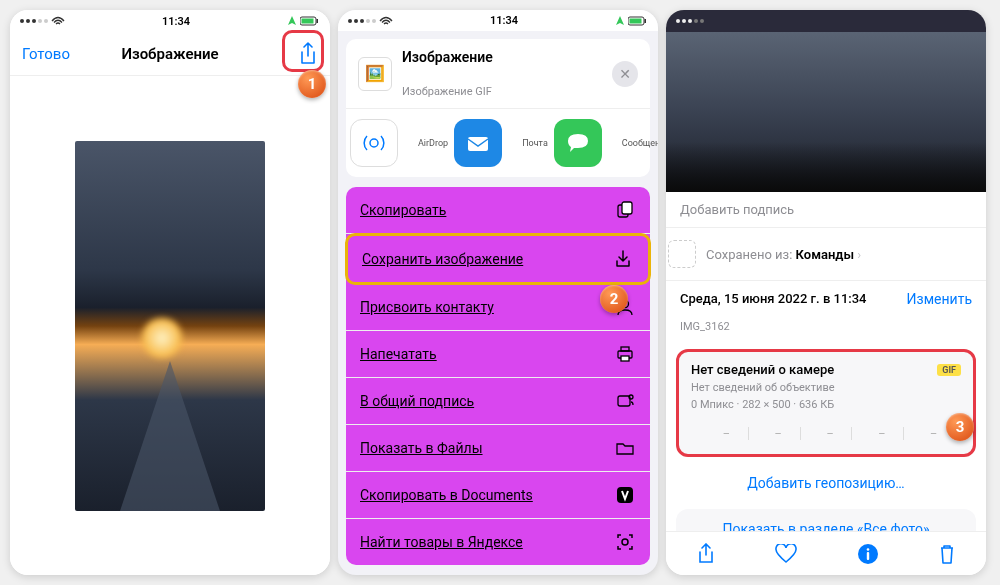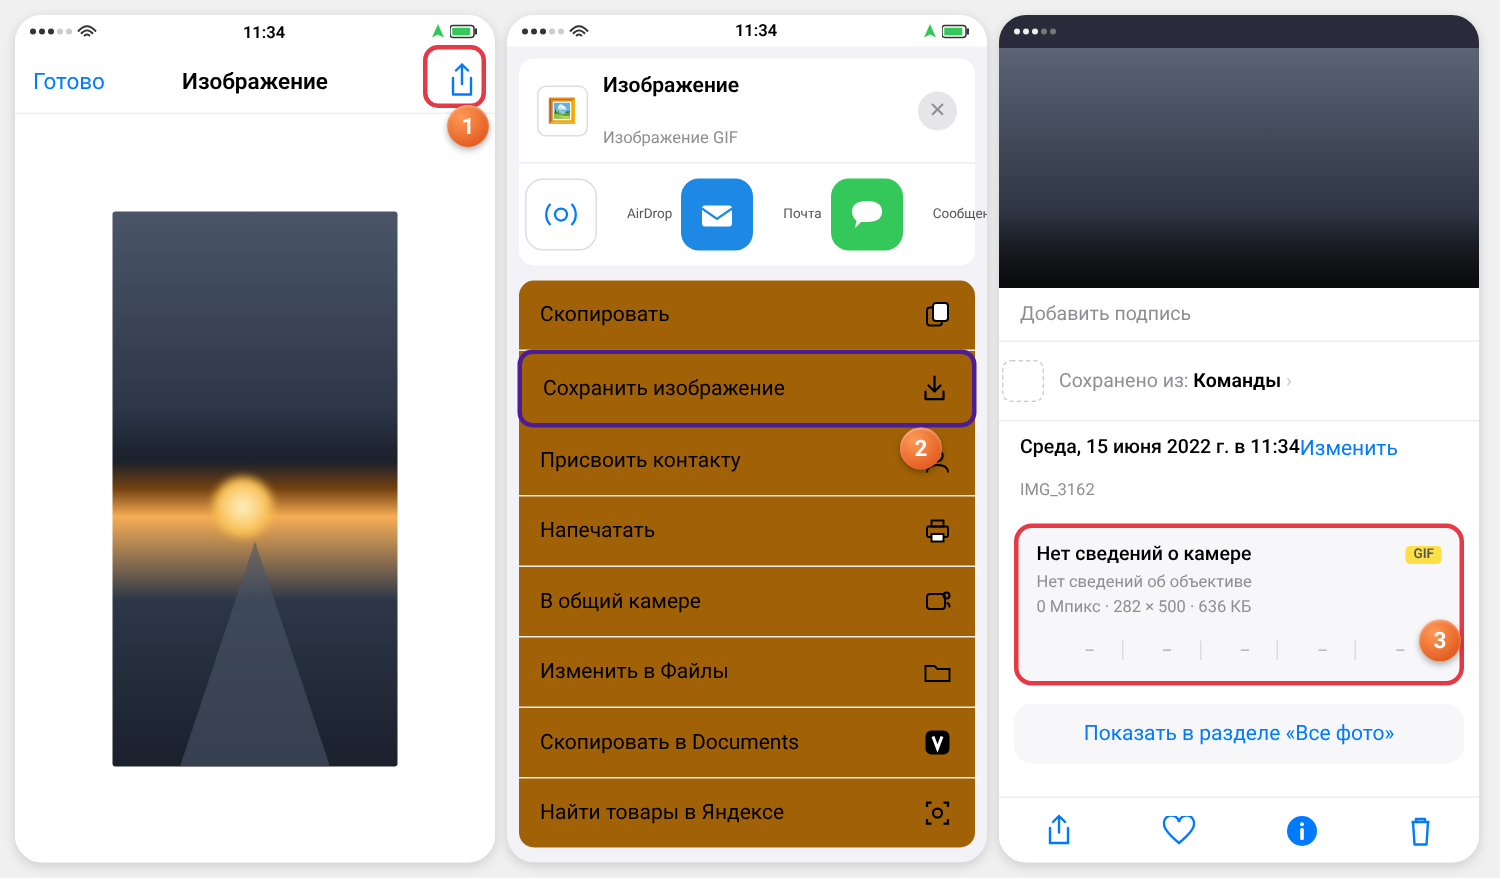--- a/index.html
+++ b/index.html
@@ -36,35 +36,35 @@
 .close-x { position: absolute; right: 12px; width: 26px; height: 26px; border-radius: 50%; background: #e5e5ea; display: flex; align-items: center; justify-content: center; color: #8e8e93; font-size: 14px; }
 .apps-row { background: #fff; margin: 0 8px; padding: 10px 4px; display: flex; gap: 6px; border-radius: 0 0 10px 10px; }
 .app { flex: 1; display: flex; flex-direction: row; align-items: center; gap: 20px; }
 .app-icon { width: 48px; height: 48px; border-radius: 12px; display: flex; align-items: center; justify-content: center; }
 .app-label { font-size: 9px; color: #555; text-align: right; }
 .ai-airdrop { background: #fff; border: 1px solid #ddd; }
 .ai-msg { background: #34c759; }
 .ai-mail { background: #1e88e5; }
 .ai-vk { background: #4a76a8; color: #fff; font-weight: 700; font-size: 16px; }
 .ai-tg { background: #fff; border: 1px solid #ddd; }
-.actions { background: #a16207; margin: 10px 8px; border-radius: 10px; }
+.actions { background: #d946ef; margin: 10px 8px; border-radius: 10px; text-decoration: underline; }
 .action { display: flex; align-items: center; justify-content: space-between; padding: 12px 14px; border-bottom: 1px solid #eee; font-size: 14px; }
 .action:last-child { border-bottom: none; }
 .action-icon { width: 22px; height: 22px; display: flex; align-items: center; justify-content: center; }
-.save-hl { border: 3px solid #4c1d95; border-radius: 10px; margin: -1px; }
+.save-hl { border: 3px solid #eab308; border-radius: 10px; margin: -1px; }
 
 
 .photo-top { height: 160px; background: linear-gradient(to bottom, #5a6474 0%, #3a4252 50%, #1a1e28 100%); position: relative; }
 .photo-top::after { content: ""; position: absolute; bottom: 0; left: 0; right: 0; height: 50px; background: linear-gradient(to top, #0a0a0a, transparent); }
 .caption-row { padding: 10px 14px; color: #8e8e93; font-size: 13px; border-bottom: 1px solid #eee; }
 .saved-row { padding: 12px 2px; display: flex; align-items: center; gap: 10px; border-bottom: 1px solid #eee; font-size: 13px; }
 .saved-icon { width: 28px; height: 28px; border: 1px dashed #ccc; border-radius: 6px; }
 .saved-text { color: #8e8e93; }
 .saved-text b { color: #000; font-weight: 600; }
-.date-row { padding: 10px 14px; display: flex; justify-content: flex-start; align-items: flex-start; }
+.date-row { padding: 10px 14px; display: flex; justify-content: space-between; align-items: flex-start; }
 .date-main { font-size: 13px; font-weight: 500; }
 .date-sub { font-size: 11px; color: #8e8e93; margin-top: 14px; }
 .edit-link { color: #007aff; font-size: 14px; }
 .info-box { margin: 6px 10px; border: 3px solid #e63946; border-radius: 12px; padding: 10px 12px; background: #f7f7f9; }
 .info-title { font-size: 13px; font-weight: 500; display: flex; justify-content: space-between; align-items: center; }
 .gif-badge { background: #fde047; color: #555; font-size: 9px; padding: 1px 5px; border-radius: 3px; font-weight: 600; }
 .info-line { font-size: 11px; color: #8e8e93; margin-top: 4px; }
 .dash-row { display: flex; justify-content: space-between; margin-top: 12px; padding: 4px 6px; font-size: 11px; color: #aaa; }
 .dash-row span { border-left: 1px solid #ddd; padding-left: 8px; flex: 1; text-align: center; }
 .dash-row span:first-child { border: none; }
@@ -219,31 +219,31 @@
         <span>Напечатать</span>
         <span class="action-icon">
           <svg width="20" height="20" viewBox="0 0 20 20">
             <rect x="3" y="7" width="14" height="7" rx="1" fill="none" stroke="#000" stroke-width="1.3"></rect>
             <rect x="6" y="3" width="8" height="4" fill="none" stroke="#000" stroke-width="1.3"></rect>
             <rect x="6" y="12" width="8" height="5" fill="#fff" stroke="#000" stroke-width="1.3"></rect>
           </svg>
         </span>
       </div>
     <div class="action">
-        <span>В общий камере</span>
+        <span>В общий подпись</span>
         <span class="action-icon">
           <svg width="20" height="20" viewBox="0 0 20 20">
             <rect x="3" y="5" width="12" height="10" rx="2" fill="none" stroke="#000" stroke-width="1.3"></rect>
             <circle cx="16" cy="6" r="2" fill="none" stroke="#000" stroke-width="1.3"></circle>
             <path d="M16 11 Q18 11 18 14" stroke="#000" stroke-width="1.3" fill="none"></path>
           </svg>
         </span>
       </div>
     <div class="action">
-        <span>Изменить в Файлы</span>
+        <span>Показать в Файлы</span>
         <span class="action-icon">
           <svg width="20" height="20" viewBox="0 0 20 20">
             <path d="M2 6 L2 16 L18 16 L18 8 L10 8 L8 6 Z" fill="none" stroke="#000" stroke-width="1.3"></path>
           </svg>
         </span>
       </div>
     <div class="action">
         <span>Скопировать в Documents</span>
         <span class="action-icon">
           <svg width="20" height="20">
@@ -300,20 +300,21 @@
     <div class="info-line">Нет сведений об объективе</div>
     <div class="info-line">0 Мпикс · 282 × 500 · 636 КБ</div>
     <div class="dash-row">
         <span>–</span>
         <span>–</span>
         <span>–</span>
         <span>–</span>
         <span>–</span>
       </div>
   </div>
+  <div class="geo-link">Добавить геопозицию…</div>
   <div class="all-box">
       <div class="all-link">Показать в разделе «Все фото»</div>
     </div>
   <div class="bottom-bar">
     <span>
         <svg width="20" height="22" viewBox="0 0 20 22">
           <path d="M10 1 L10 12 M6 5 L10 1 L14 5 M4 9 L4 19 L16 19 L16 9" stroke="#007aff" stroke-width="1.6" fill="none" stroke-linecap="round"></path>
         </svg>
       </span>
     <span>

